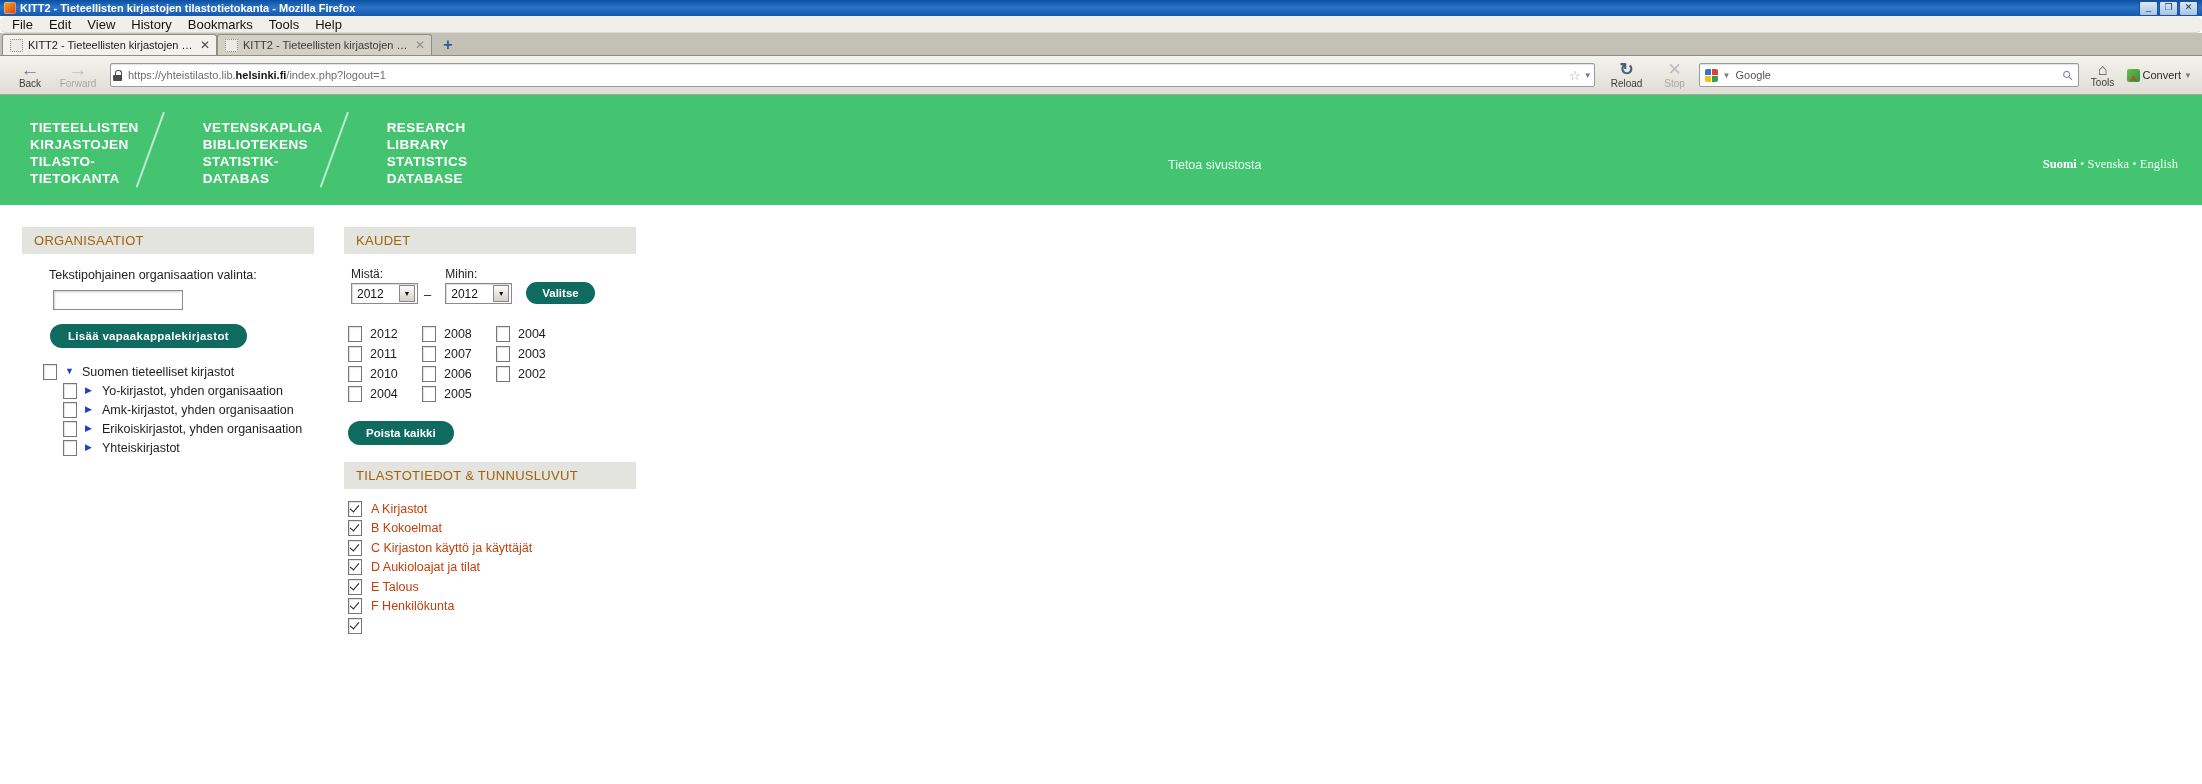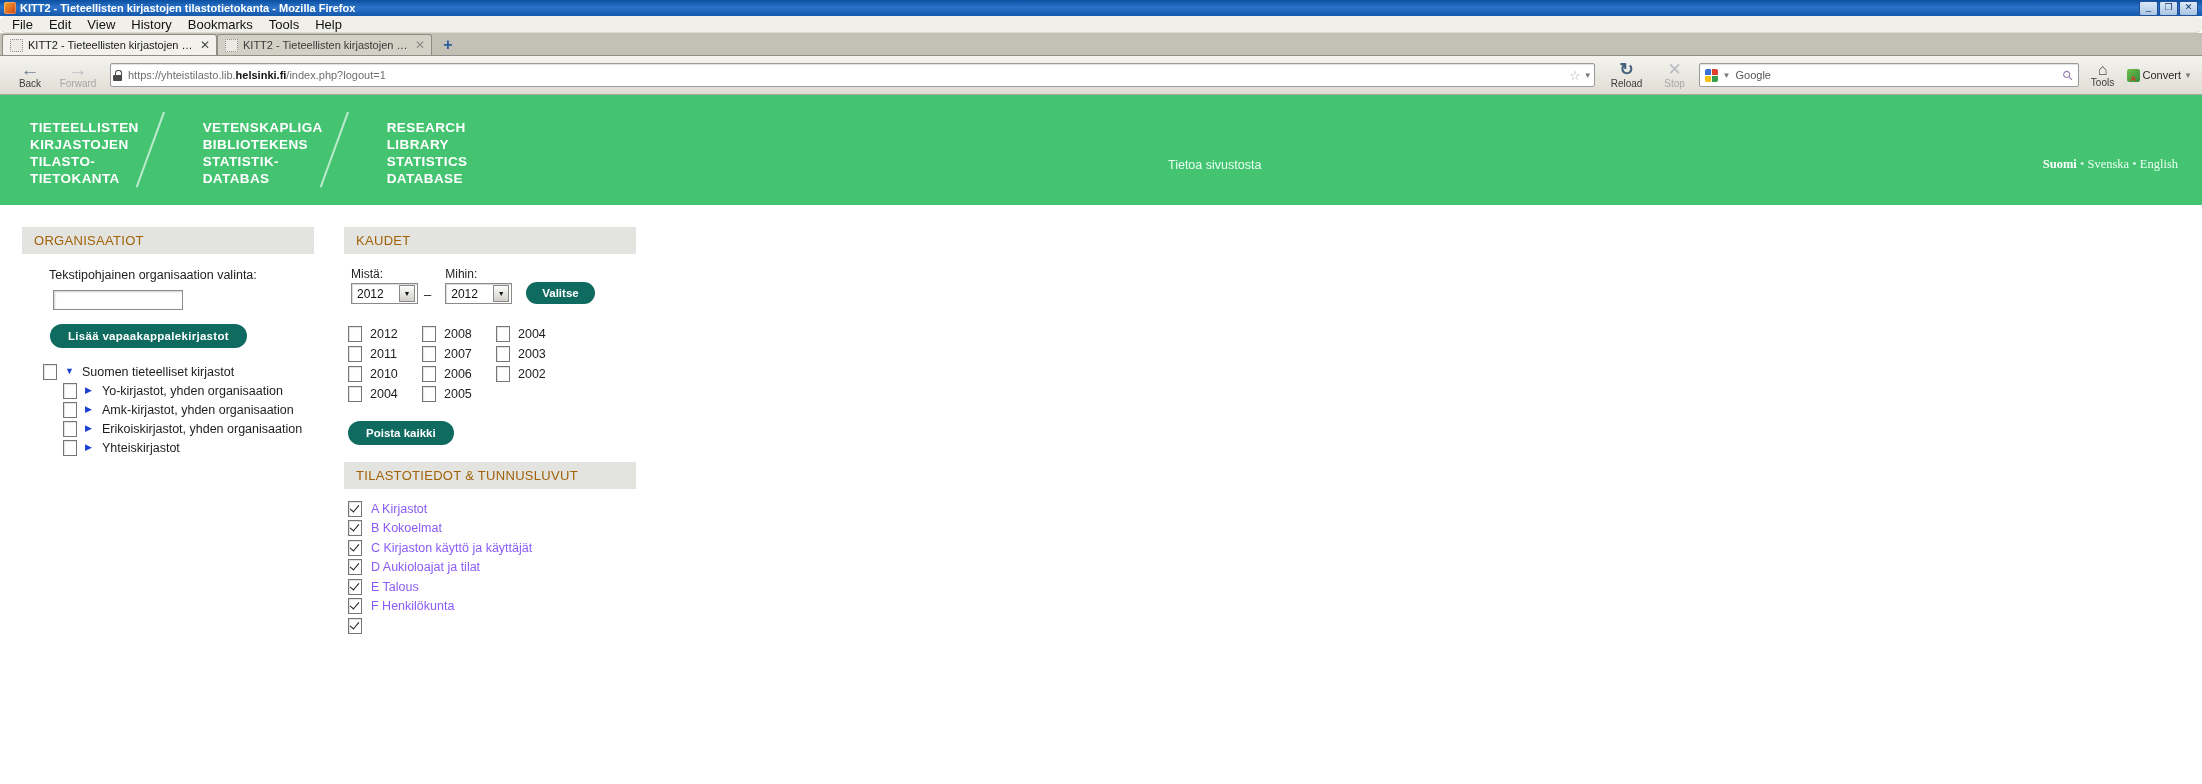--- a/index.html
+++ b/index.html
@@ -240,21 +240,21 @@
   }
   .ycell{display:flex;align-items:center;gap:8px;font-size:12.5px;color:#1d1d1d;height:16px;}
   .poista{
     margin:19px 0 0 4px;
     background:#0f6b5f;color:#fff;border:none;border-radius:12px;
     font-size:11.5px;font-weight:bold;padding:6px 18px;cursor:pointer;
     font-family:"Liberation Sans",sans-serif;
   }
   .statspanel{margin-top:17px;}
   .statlist{margin:10px 0 0 4px;}
-  .scell{display:flex;align-items:center;gap:9px;font-size:12.5px;color:#8b5cf6;height:19.5px;}
+  .scell{display:flex;align-items:center;gap:9px;font-size:12.5px;color:#c2410c;height:19.5px;}
 </style>
 </head>
 <body>
 
 <div class="app">
 
   <div class="titlebar">
     <div class="tb-icon"></div>
     <div class="tb-title">KITT2 - Tieteellisten kirjastojen tilastotietokanta - Mozilla Firefox</div>
     <div class="tb-spacer"></div>

